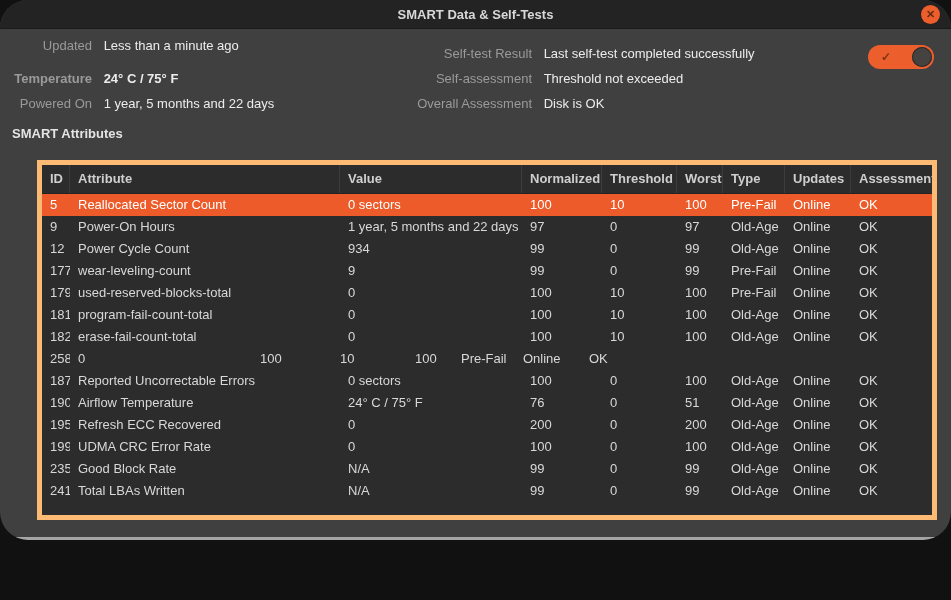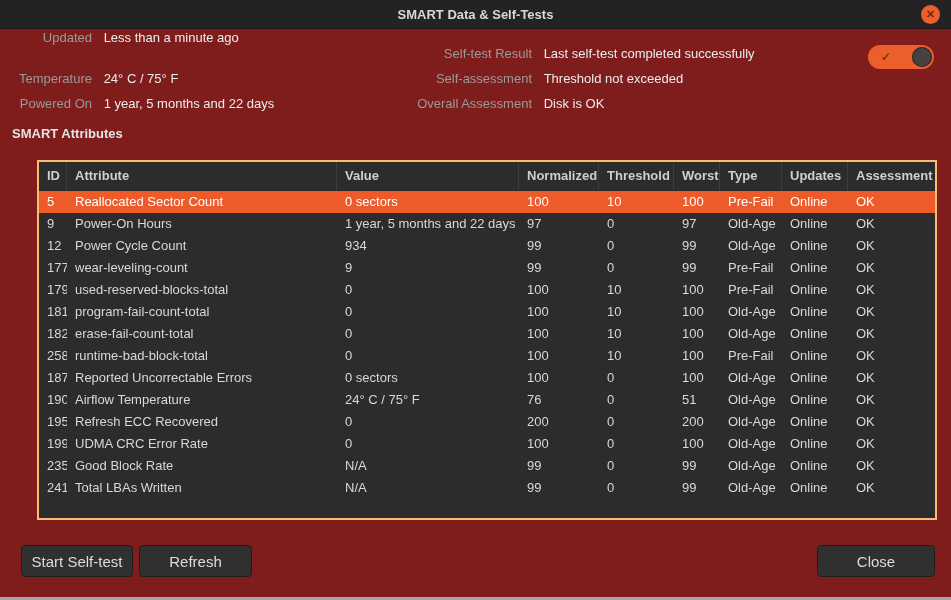--- a/index.html
+++ b/index.html
@@ -1,20 +1,21 @@
 <!DOCTYPE html>
 <html><head>
 <meta charset="utf-8">
 <style>
   html,body{margin:0;padding:0;background:#111;}
   .window{
-    position:relative;width:951px;height:600px;overflow:hidden;
-    background:#7f1d1d;color:#e6e6e6;
+    position:relative;width:951px;height:540px;overflow:hidden;
+    background:#404040;color:#e6e6e6;
     font-family:"Liberation Sans","DejaVu Sans",sans-serif;
     font-size:13px;
+    border-radius:28px;
   }
   
   .titlebar{
     position:absolute;top:0;left:0;right:0;height:28px;
     background:#232323;border-bottom:1px solid #1a1a1a;
     display:flex;align-items:center;justify-content:center;
   }
   .title{font-size:13px;font-weight:bold;color:#d8d8d8;}
   .close-btn{
     position:absolute;right:11px;top:5px;width:19px;height:19px;
@@ -42,21 +43,21 @@
     background:#454240;box-shadow:inset 0 0 0 1px #2d2a28;
   }
   
   .section-title{
     position:absolute;left:12px;top:126px;font-weight:bold;
     font-size:13px;color:#e4e4e4;
   }
   
   .table{
     position:absolute;left:37px;top:160px;width:900px;height:360px;
-    background:#2c2c2c;border:2px solid #fdba74;box-sizing:border-box;
+    background:#2c2c2c;border:5px solid #fdba74;box-sizing:border-box;
   }
   .thead{display:flex;height:28px;border-bottom:1px solid #242424;}
   .hcell{
     font-weight:bold;font-size:13px;color:#cfcfcf;line-height:27px;
     padding-left:8px;box-sizing:border-box;border-right:1px solid #3c3c3c;
     white-space:nowrap;overflow:hidden;cursor:pointer;
   }
   .hcell:last-child{border-right:none;}
   .trow{display:flex;height:22px;line-height:22px;font-size:13px;color:#d8d8d8;cursor:pointer;}
   .trow.selected{background:#ec5b29;color:#ffffff;}
@@ -81,25 +82,25 @@
 
 <div class="window">
 
   <div class="titlebar">
     <div class="title">SMART Data &amp; Self-Tests</div>
     <button class="close-btn">
       <span class="close-x">✕</span>
     </button>
   </div>
 
-  <div class="inforow l" style="left:8px;top:30px;">
+  <div class="inforow l" style="left:8px;top:38px;">
     <span class="ilbl">Updated</span>
     <span class="ival">Less than a minute ago</span>
   </div>
-  <div class="inforow l" style="left:8px;top:71px;">
+  <div class="inforow l" style="left:8px;top:71px;font-weight:bold;">
     <span class="ilbl">Temperature</span>
     <span class="ival">24° C / 75° F</span>
   </div>
   <div class="inforow l" style="left:8px;top:96px;">
     <span class="ilbl">Powered On</span>
     <span class="ival">1 year, 5 months and 22 days</span>
   </div>
 
   <div class="inforow r" style="left:400px;top:46px;">
     <span class="ilbl">Self-test Result</span>
@@ -206,21 +207,20 @@
           <div class="cell c2">0</div>
           <div class="cell c3">100</div>
           <div class="cell c4">10</div>
           <div class="cell c5">100</div>
           <div class="cell c6">Old-Age</div>
           <div class="cell c7">Online</div>
           <div class="cell c8">OK</div>
         </div>
         <div class="trow">
           <div class="cell c0">258</div>
-          <div class="cell c1">runtime-bad-block-total</div>
           <div class="cell c2">0</div>
           <div class="cell c3">100</div>
           <div class="cell c4">10</div>
           <div class="cell c5">100</div>
           <div class="cell c6">Pre-Fail</div>
           <div class="cell c7">Online</div>
           <div class="cell c8">OK</div>
         </div>
         <div class="trow">
           <div class="cell c0">187</div>

